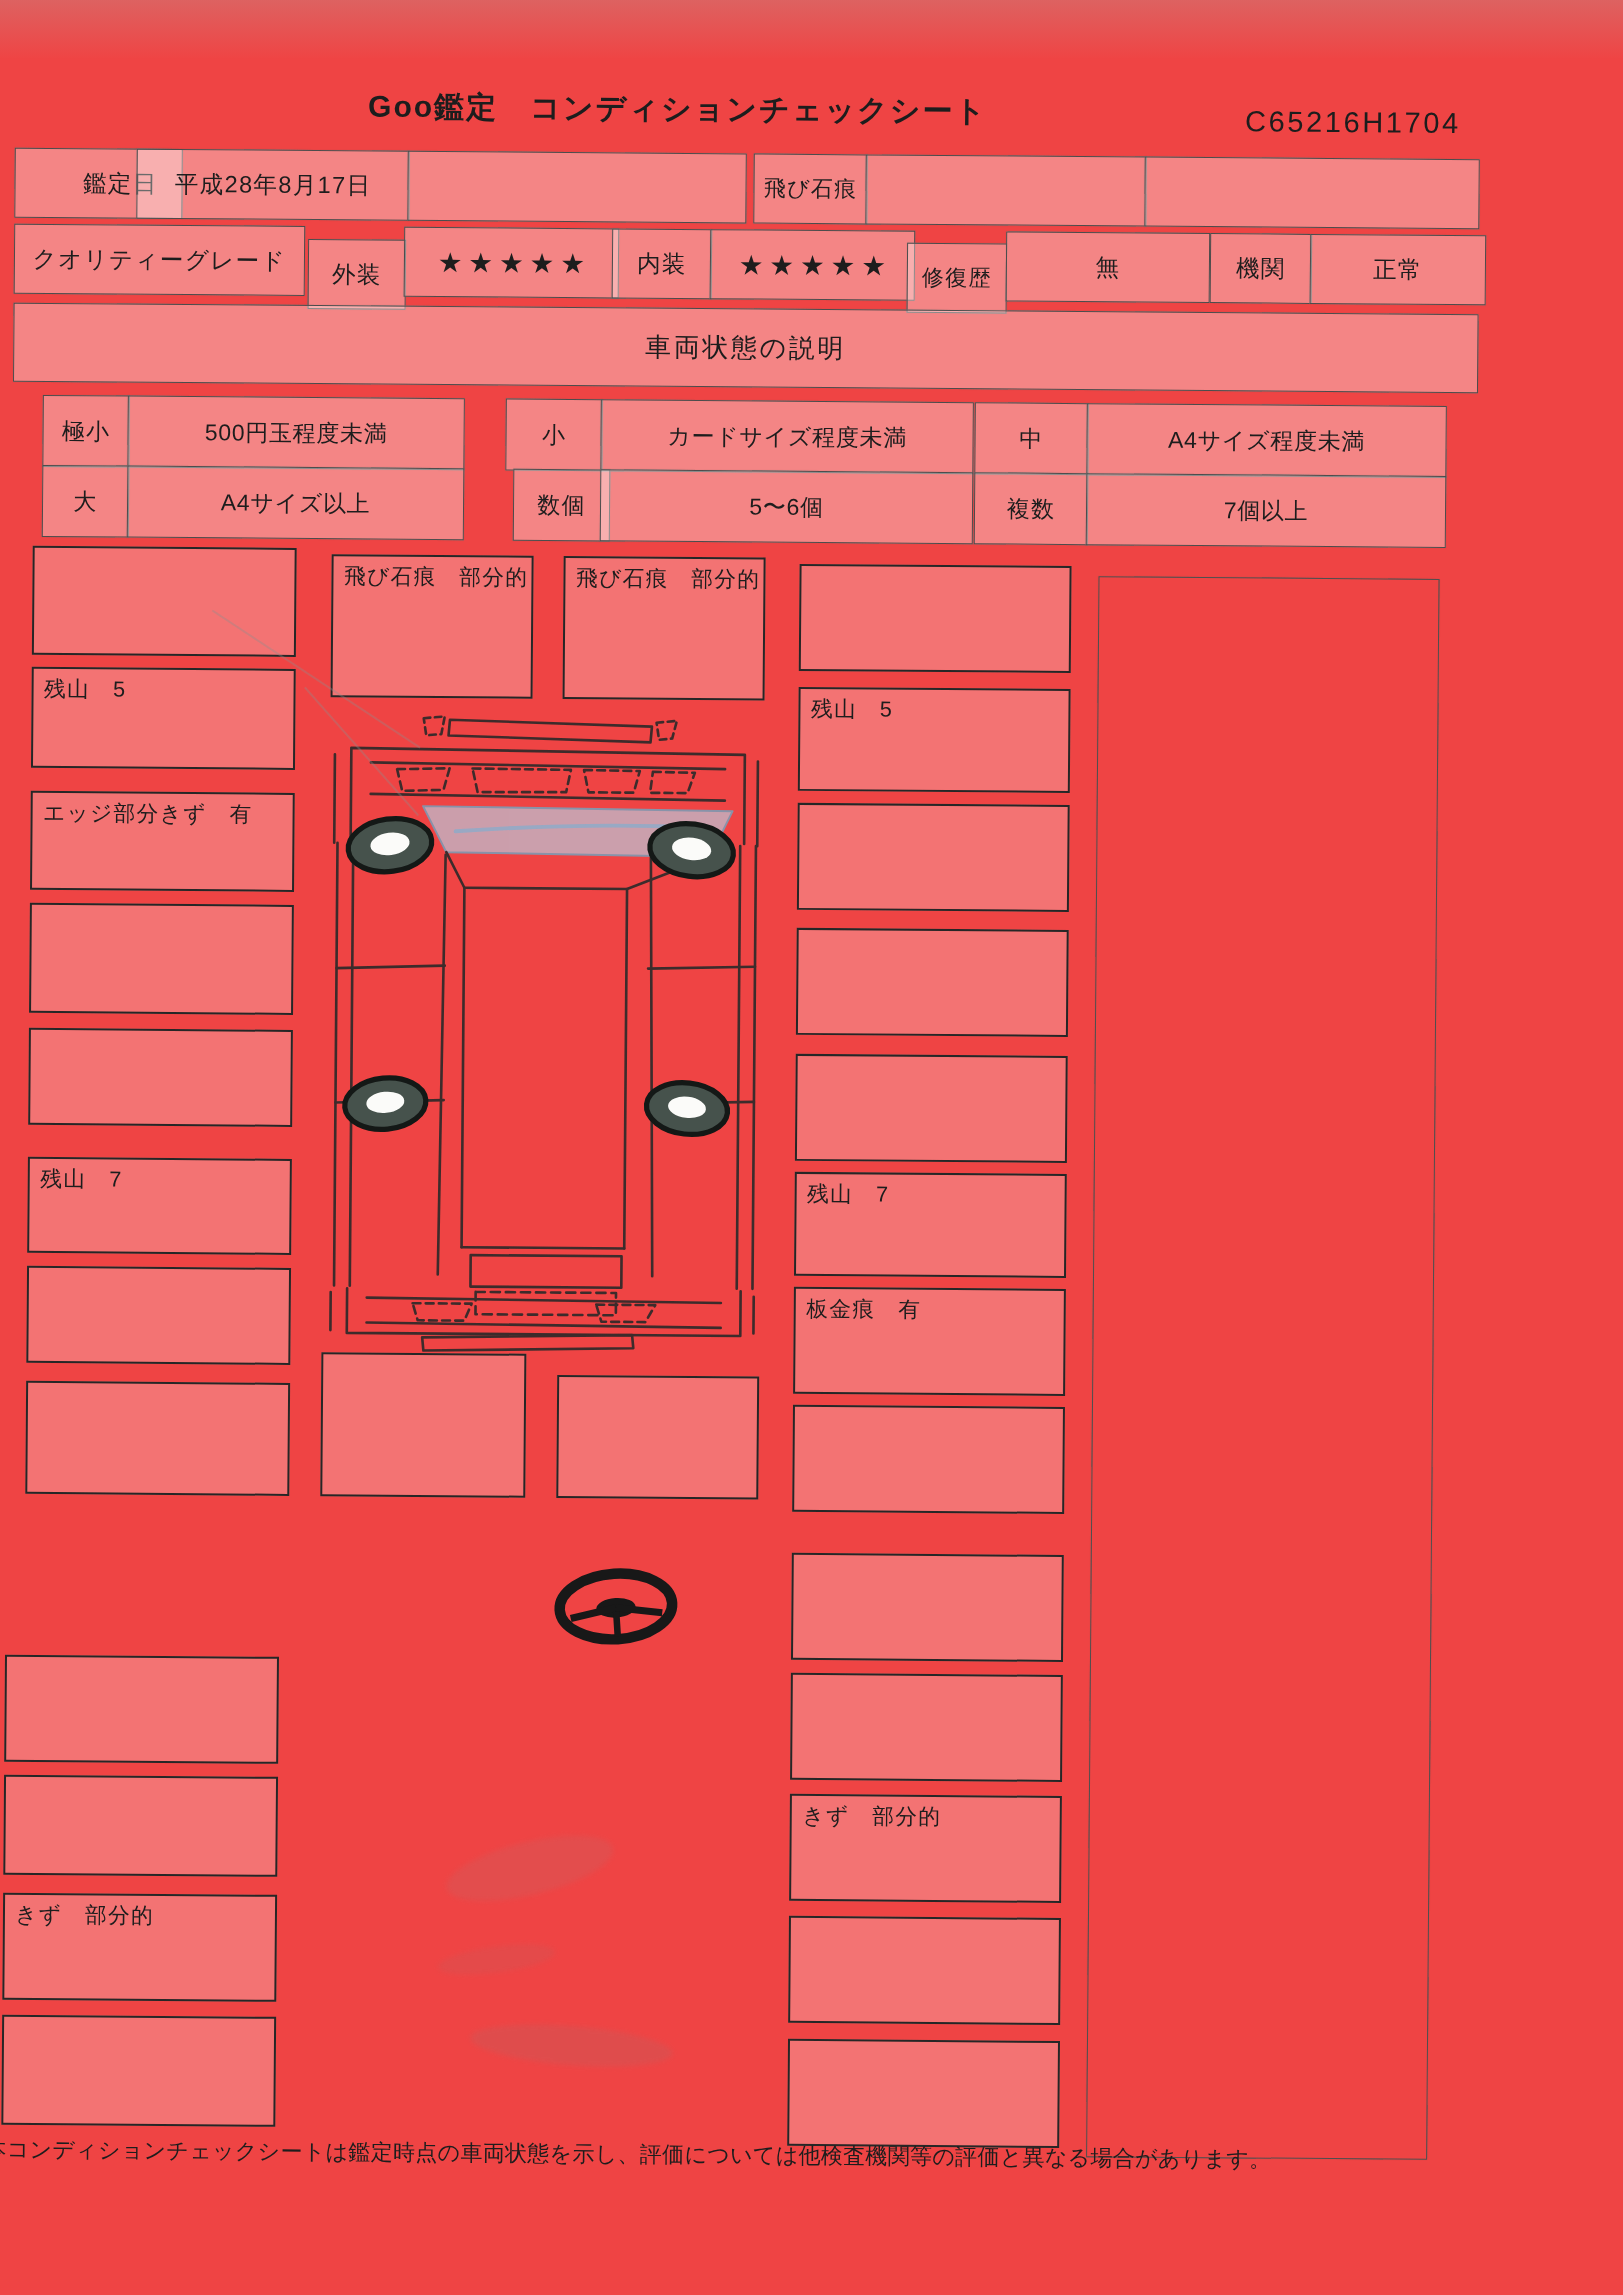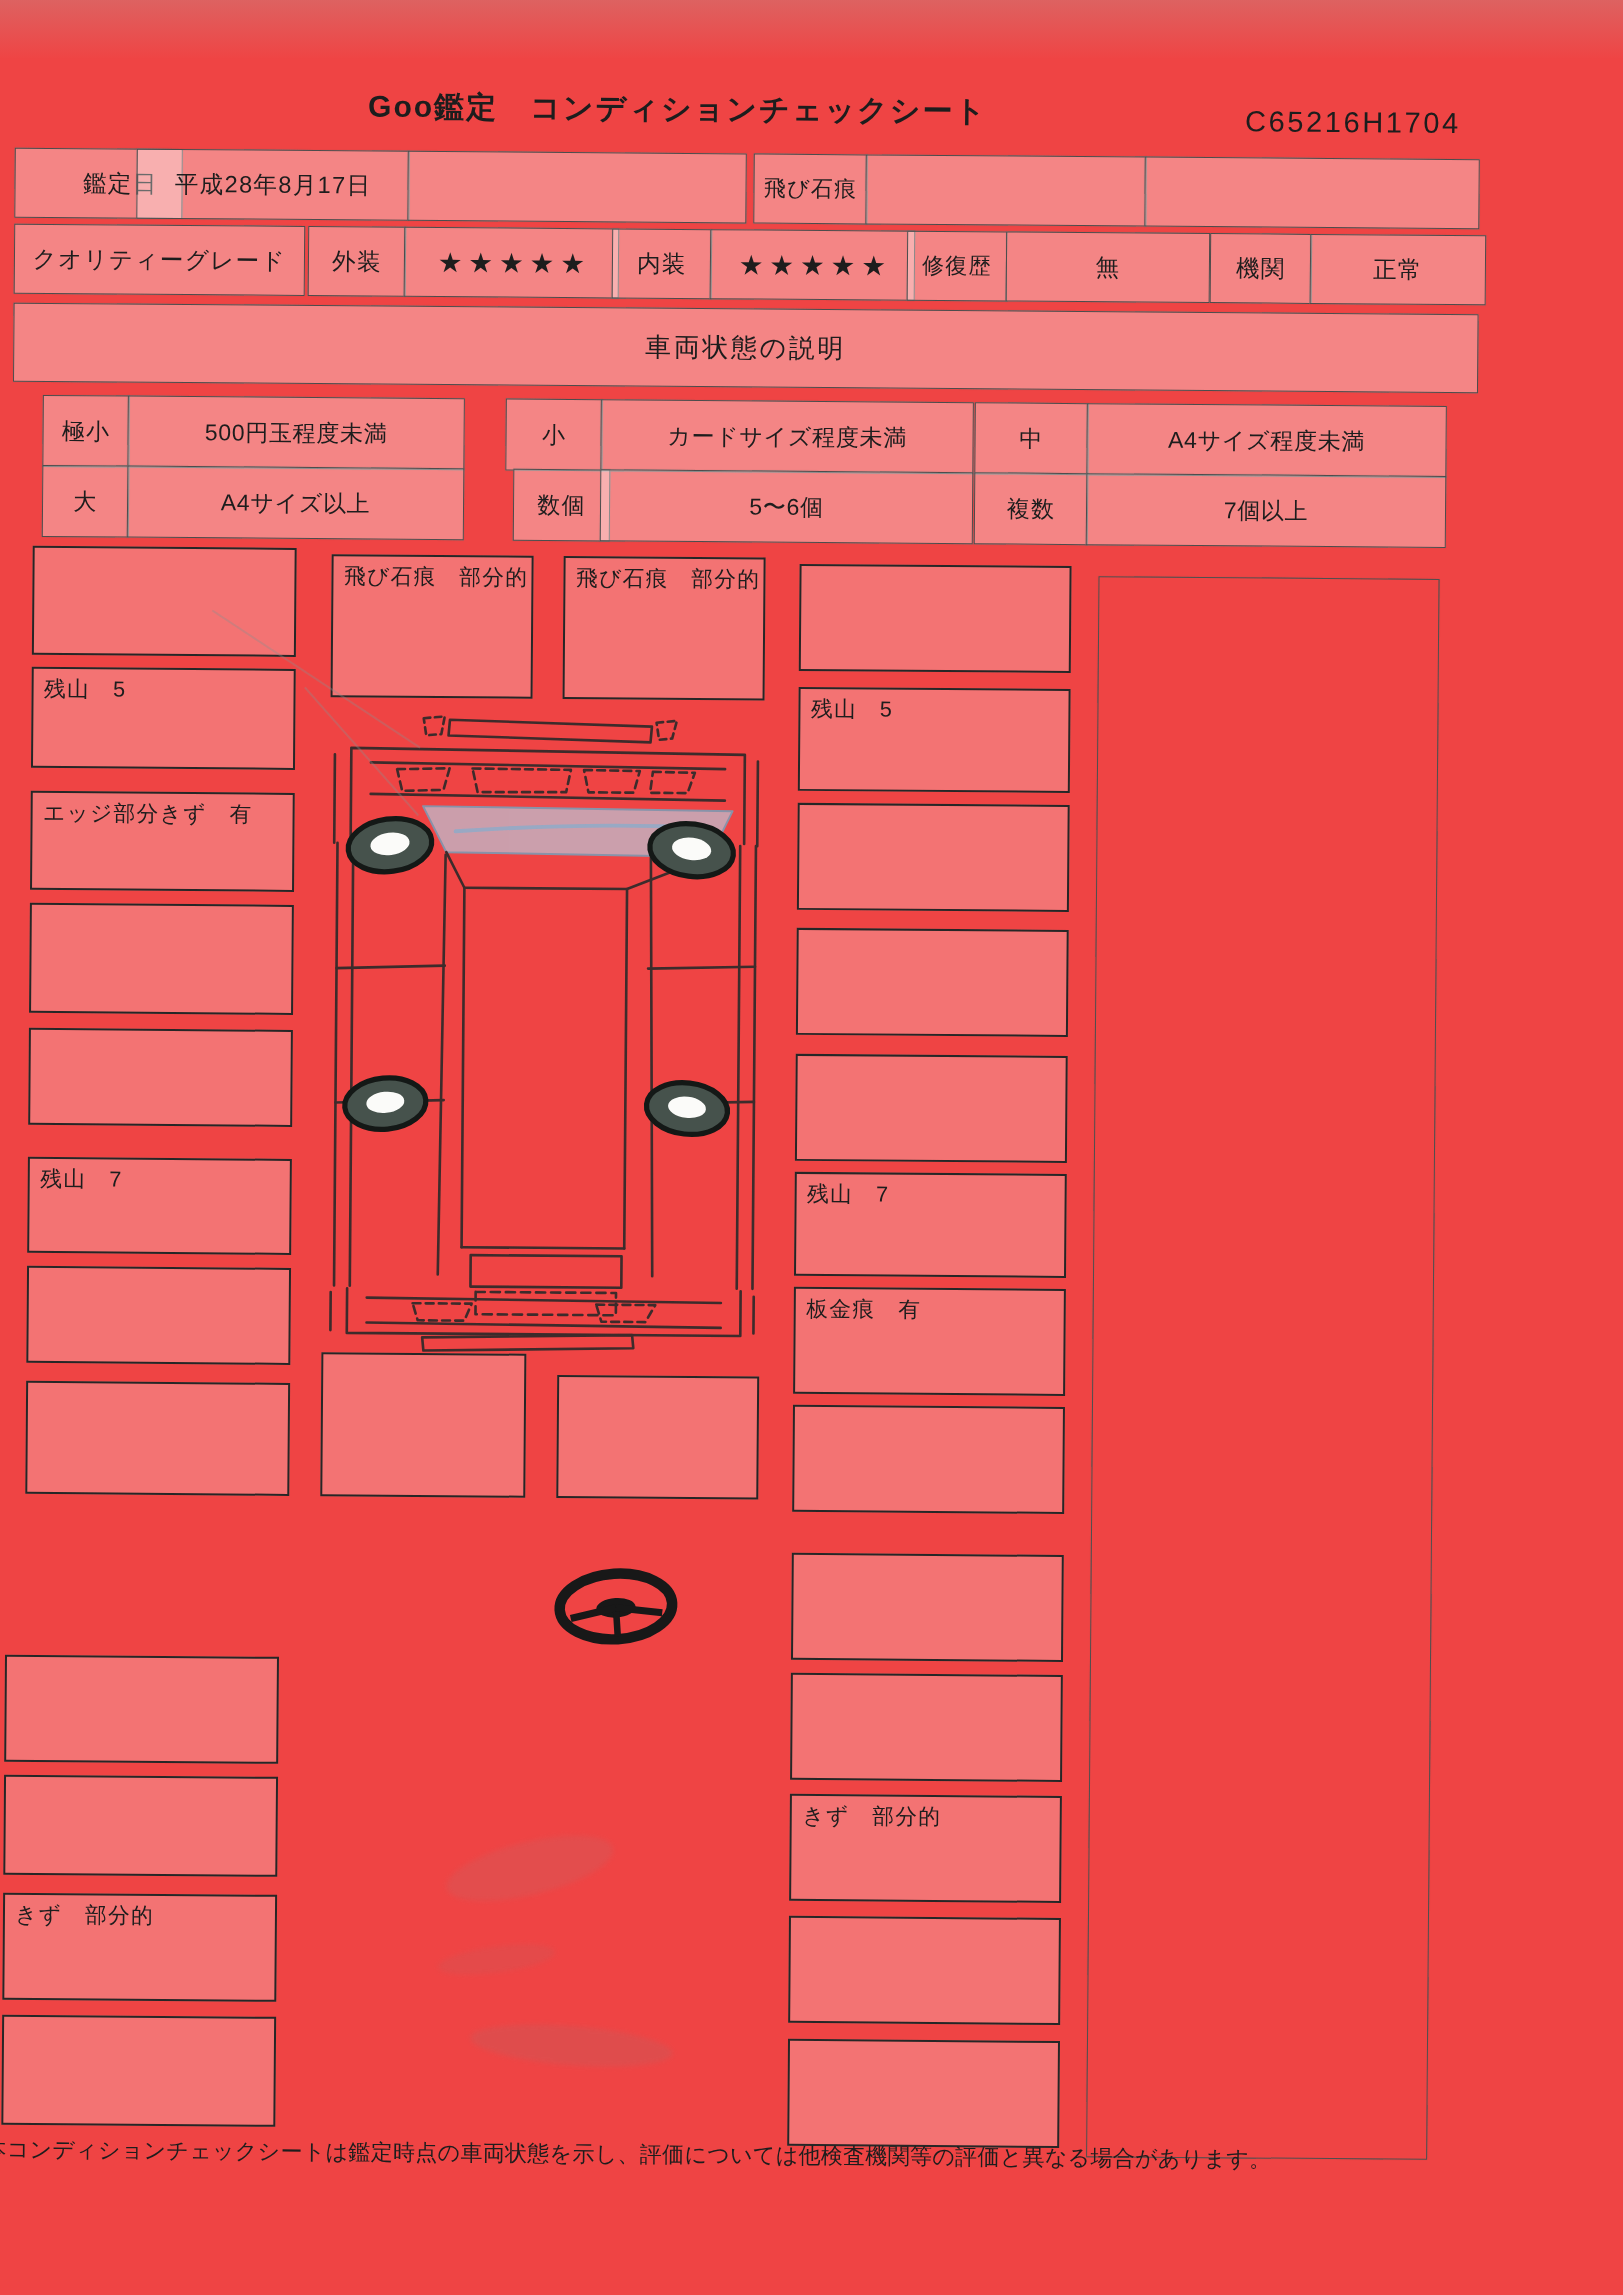--- a/index.html
+++ b/index.html
@@ -36,25 +36,25 @@
   <div class="abs code" style="left:1246px;top:96px;">C65216H1704</div>
 
   <div class="cell" style="left:15.8px;top:148px;width:122px;height:68px;padding-left:44px;">鑑定日</div>
   <div class="cell" style="left:138px;top:148px;width:271px;height:68px;">平成28年8月17日</div>
   <div class="cell" style="left:409px;top:148px;width:337px;height:68px;"></div>
   <div class="cell" style="left:755px;top:148px;width:112px;height:68px;font-size:22px;">飛び石痕</div>
   <div class="cell" style="left:867px;top:148px;width:279px;height:68px;"></div>
   <div class="cell" style="left:1146px;top:148px;width:333px;height:68px;"></div>
 
   <div class="cell" style="left:15.8px;top:224px;width:289px;height:68px;">クオリティーグレード</div>
-  <div class="cell" style="left:310px;top:224px;width:96px;height:68px;">外装</div>
+  <div class="cell" style="left:310px;top:237px;width:96px;height:68px;">外装</div>
   <div class="cell stars" style="left:406px;top:224px;width:207px;height:68px;">★★★★★</div>
   <div class="cell" style="left:614px;top:224px;width:98px;height:68px;">内装</div>
   <div class="cell stars" style="left:712px;top:224px;width:197px;height:68px;">★★★★★</div>
-  <div class="cell" style="left:909px;top:224px;width:98px;height:68px;font-size:22px;">修復歴</div>
+  <div class="cell" style="left:909px;top:236px;width:98px;height:68px;font-size:22px;">修復歴</div>
   <div class="cell" style="left:1008px;top:224px;width:202px;height:68px;">無</div>
   <div class="cell" style="left:1212px;top:224px;width:100px;height:68px;">機関</div>
   <div class="cell" style="left:1312px;top:224px;width:174px;height:68px;">正常</div>
 
   <div class="cell sectionhead" style="left:15.8px;top:303px;width:1463px;height:77px;">車両状態の説明</div>
 
   <div class="cell legend-term" style="left:46px;top:395px;width:85px;height:70px;">極小</div>
   <div class="cell legend-desc" style="left:131px;top:395px;width:335px;height:70px;">500円玉程度未満</div>
   <div class="cell legend-term" style="left:509px;top:395px;width:95px;height:70px;">小</div>
   <div class="cell legend-desc" style="left:604px;top:395px;width:371px;height:70px;">カードサイズ程度未満</div>

